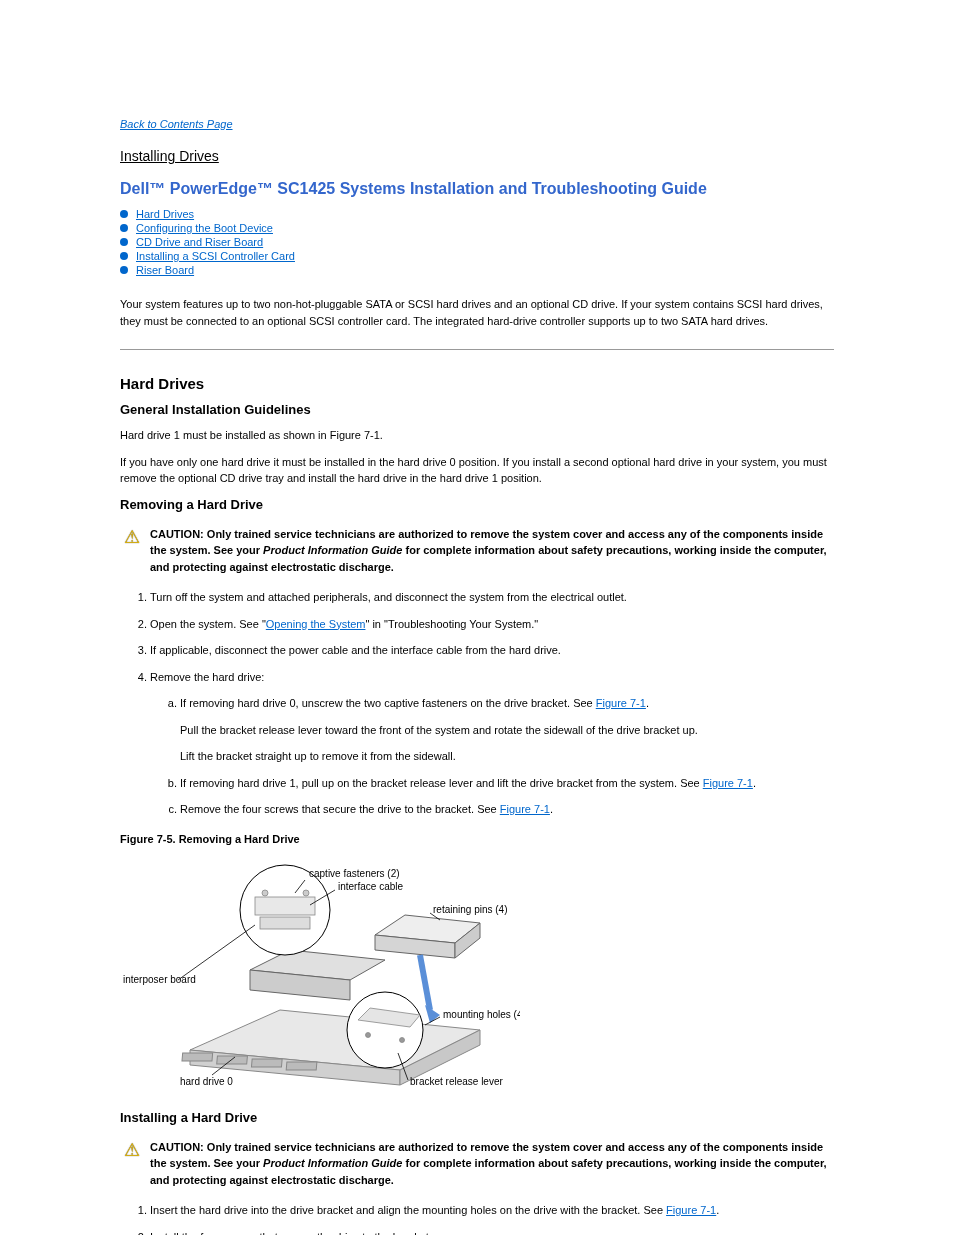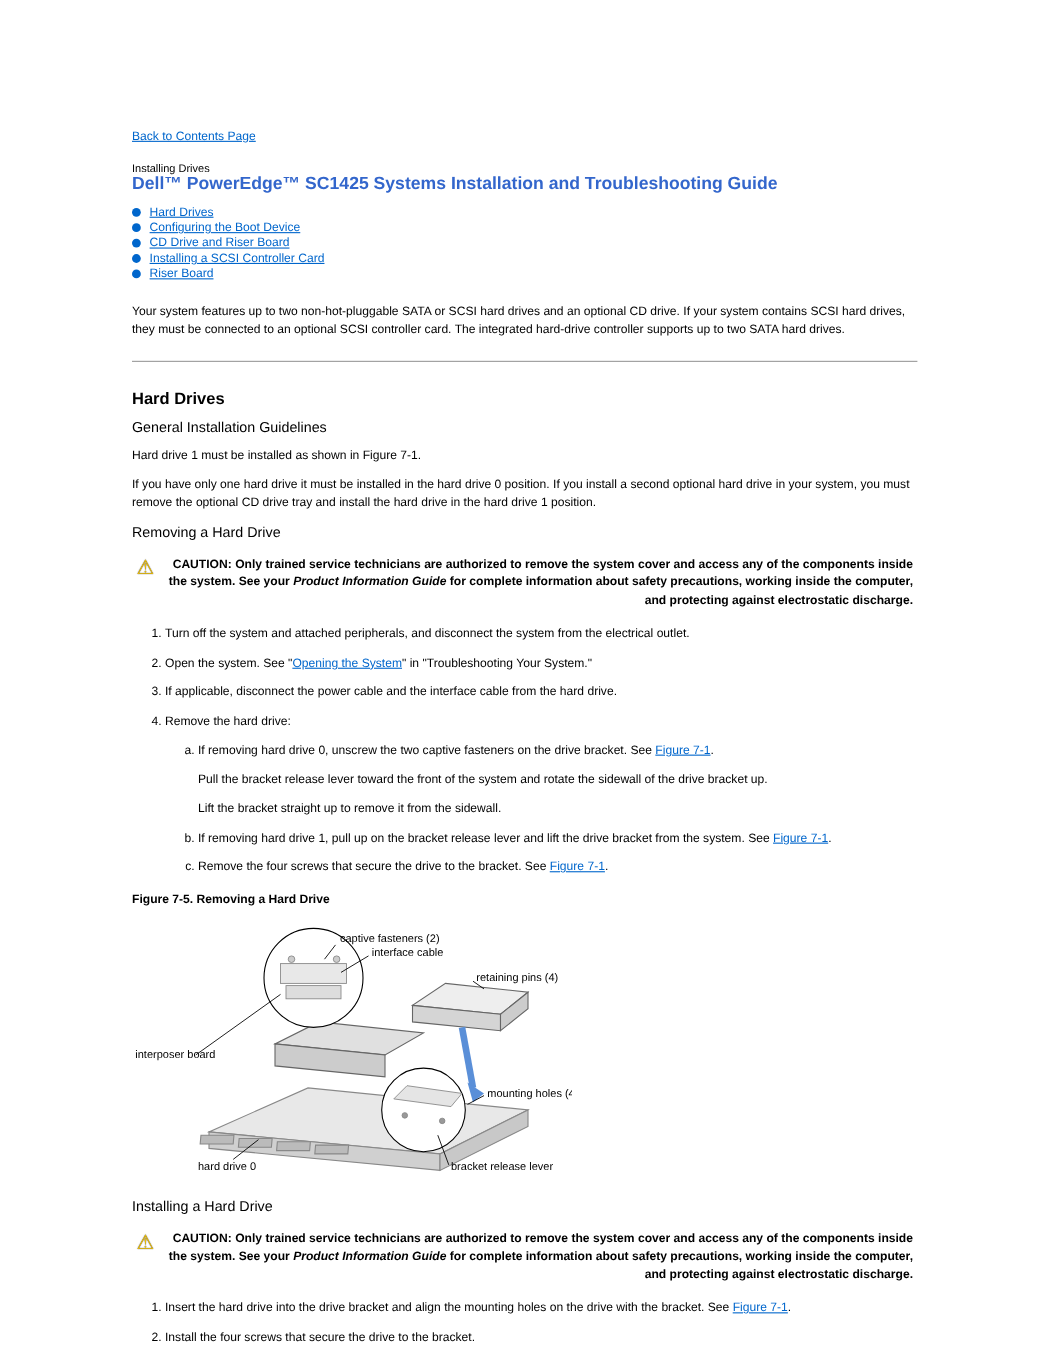--- a/index.html
+++ b/index.html
@@ -12,25 +12,27 @@
     }
     .container {
       width: 714px;
       margin: 118px auto 0 120px;
       padding-right: 120px;
     }
     .back-link {
       color: #0066cc;
       text-decoration: underline;
       font-size: 11px;
+      font-style: italic;
     }
     .page-title {
-      font-size: 10px;
+      font-size: 14px;
       font-weight: normal;
-      margin: 18px 0 0 0;
+      margin: 18px 0 16px 0;
+      text-decoration: underline;
     }
     .subtitle {
       color: #3366cc;
       font-weight: bold;
       font-size: 16px;
       margin-bottom: 10px;
     }
     .toc {
       list-style: none;
       padding: 0;
@@ -60,21 +62,21 @@
       border-top: 1px solid #999;
       margin: 20px 0;
     }
     h2 {
       font-size: 15px;
       font-weight: bold;
       margin: 25px 0 10px 0;
     }
     h3 {
       font-size: 13px;
-      font-weight: normal;
+      font-weight: bold;
       margin: 8px 0 10px 0;
     }
     p {
       font-size: 11px;
       line-height: 1.5;
       margin: 10px 0;
     }
     .caution-table {
       width: 100%;
       margin: 10px 0;
@@ -87,21 +89,20 @@
       width: 20px;
     }
     .caution-triangle {
       color: #f0c000;
       font-size: 18px;
       text-shadow: 0 0 1px #000;
     }
     .caution-text {
       font-size: 11px;
       line-height: 1.5;
-      text-align: right;
     }
     ol {
       padding-left: 30px;
       margin: 10px 0;
     }
     ol li {
       font-size: 11px;
       line-height: 1.5;
       margin: 10px 0;
     }

